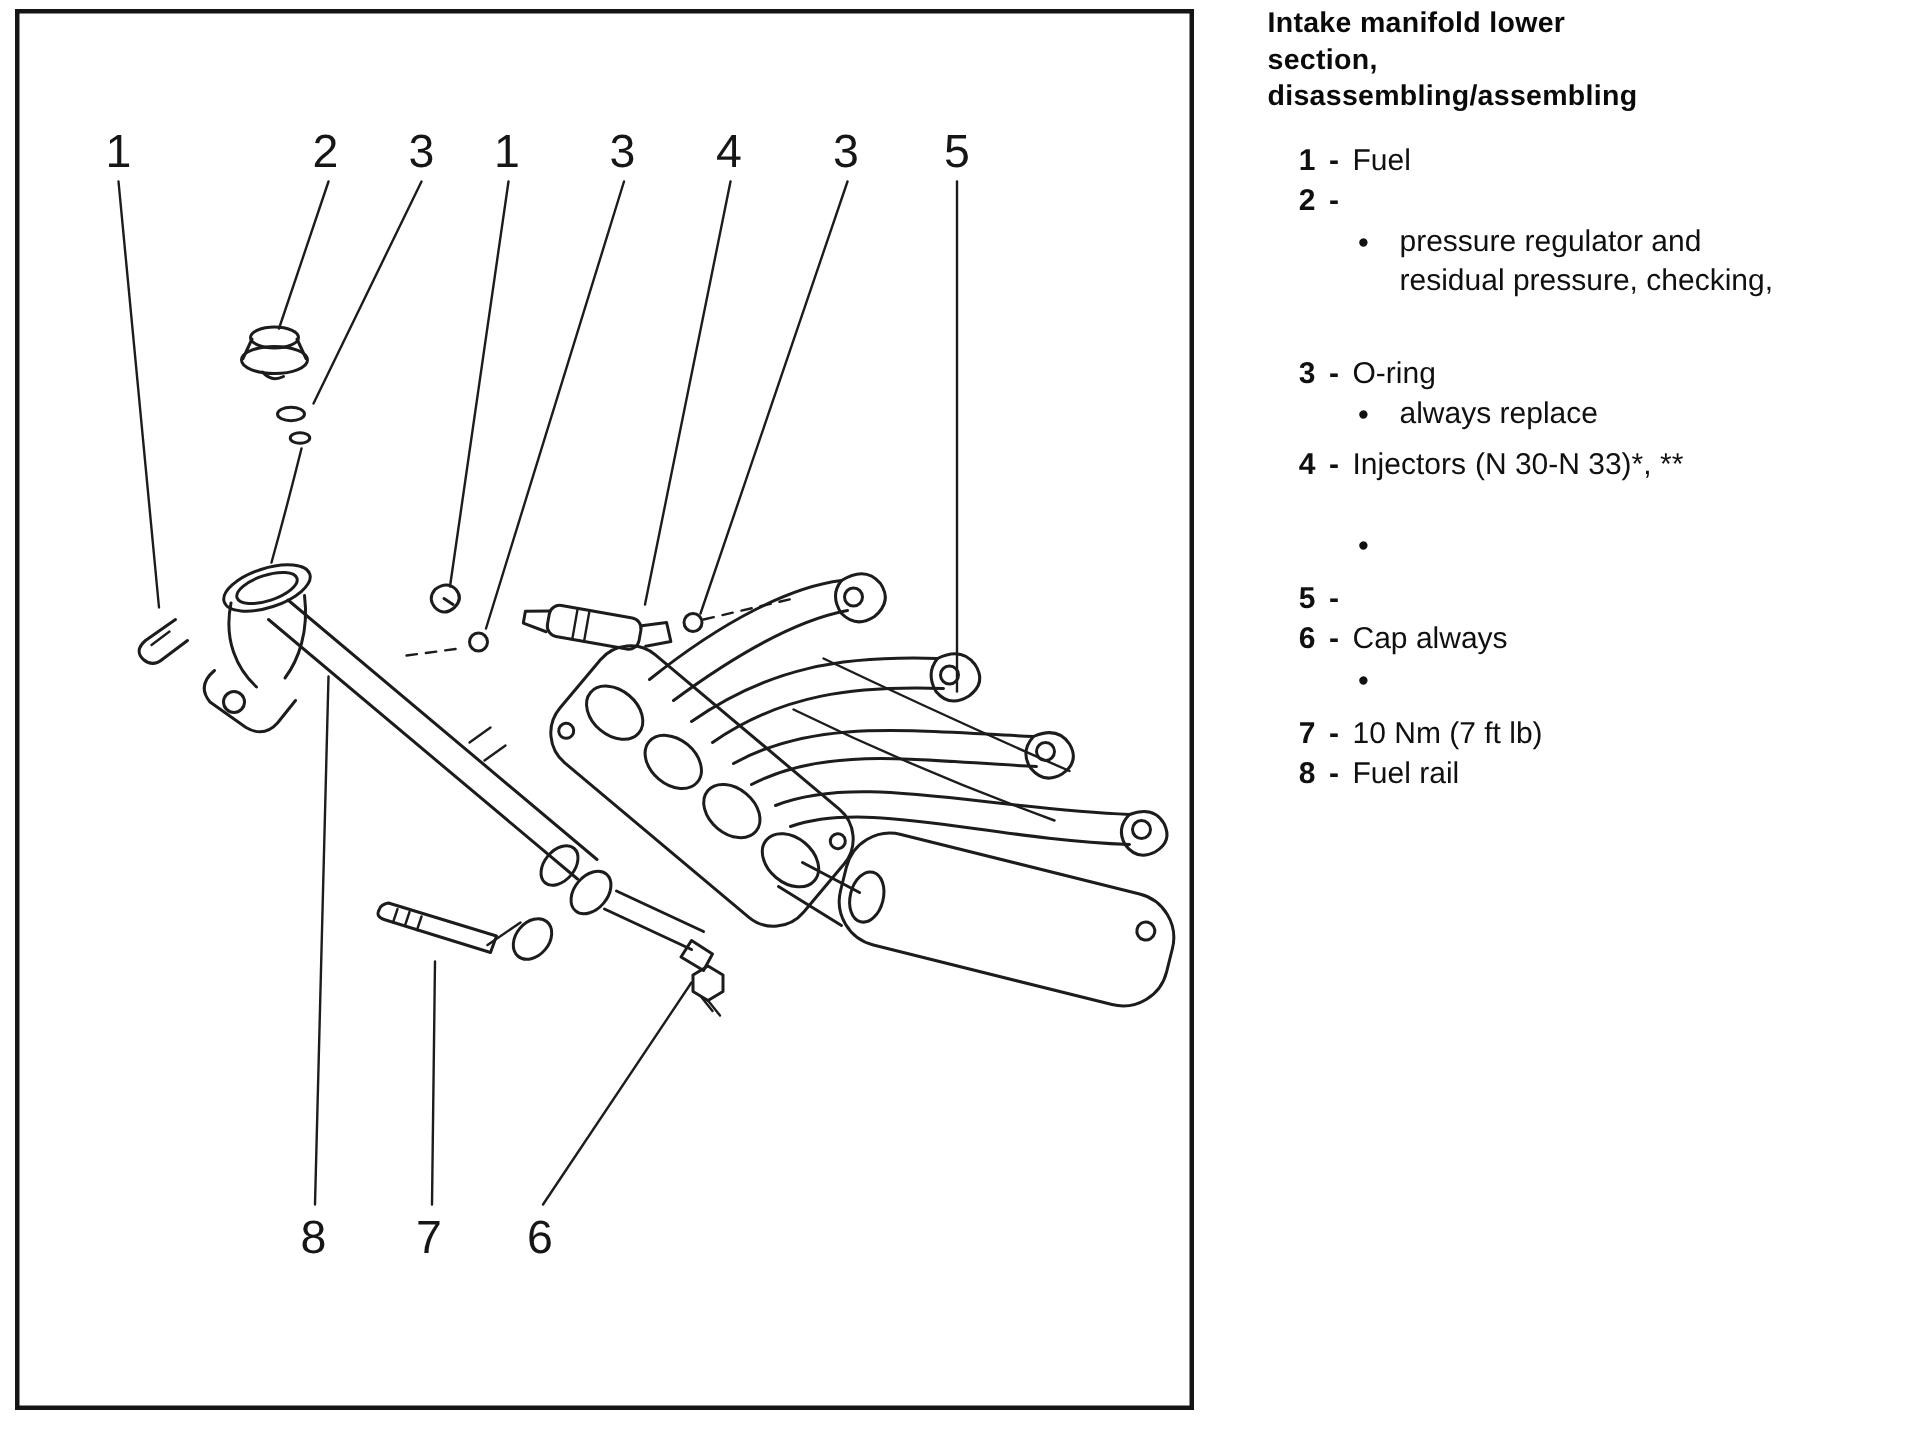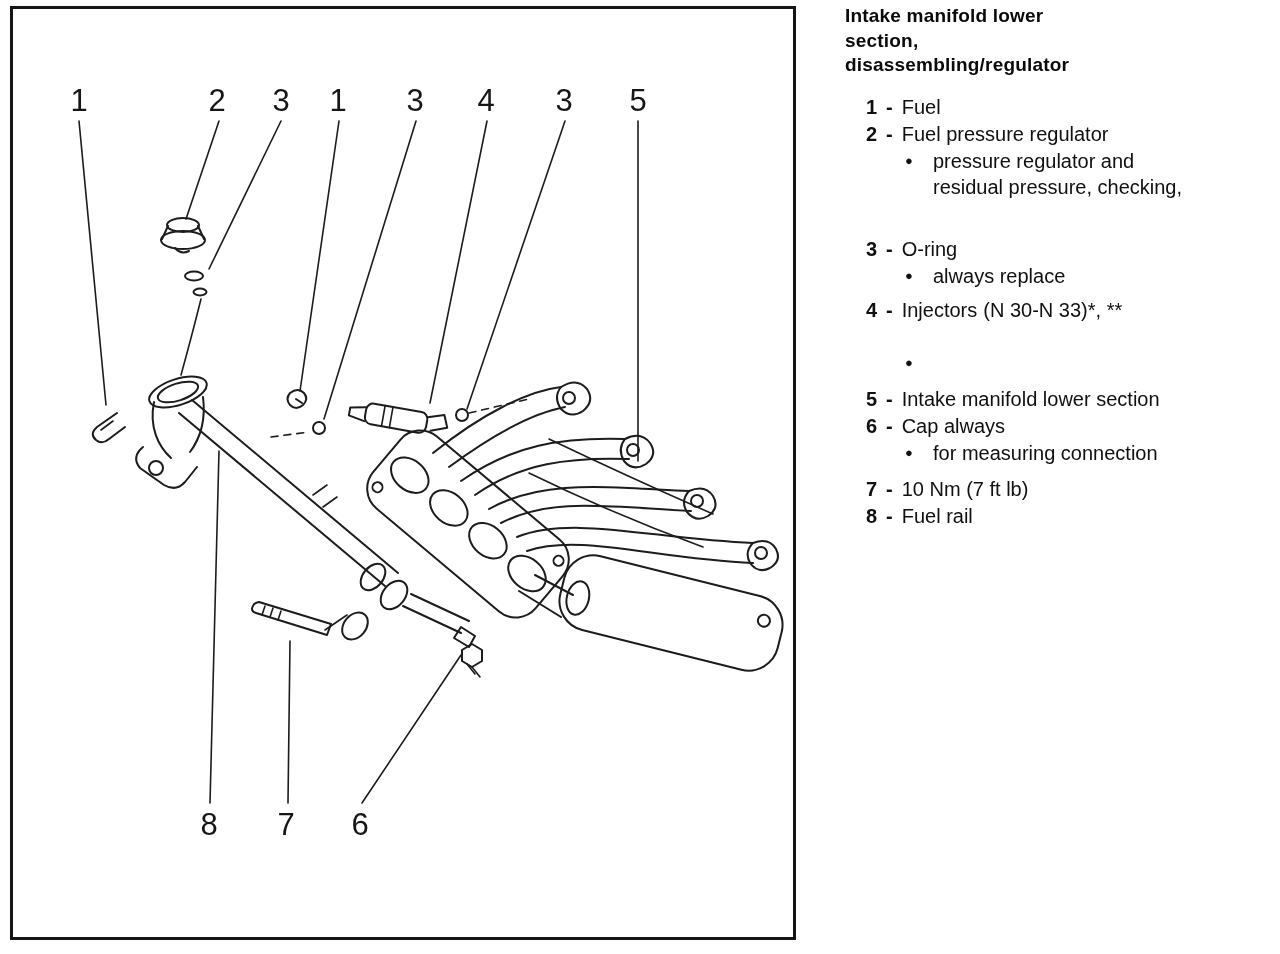--- a/index.html
+++ b/index.html
@@ -171,35 +171,34 @@
         <text x="347" y="826">6</text>
       </g>
     </svg>
   </div>
 
   <div class="right-col">
 
     <div class="title">
       <div>Intake manifold lower</div>
       <div>section,</div>
-      <div>disassembling/regulator</div>
+      <div>disassembling/assembling</div>
     </div>
 
     <div class="parts-list">
 
       <div class="part-row">
         <span class="pnum">1</span>
         <span class="psep">-</span>
         <span class="plabel">Fuel</span>
       </div>
 
       <div class="part-row">
         <span class="pnum">2</span>
         <span class="psep">-</span>
-        <span class="plabel">Fuel pressure regulator</span>
       </div>
       <div class="bullet-row">
         <span class="bdot">●</span>
         <span class="btext">pressure regulator and residual pressure, checking,</span>
       </div>
 
       <div class="part-row gap-lg">
         <span class="pnum">3</span>
         <span class="psep">-</span>
         <span class="plabel">O-ring</span>
@@ -215,31 +214,29 @@
         <span class="plabel">Injectors</span>
         <span class="plabel bold">(N 30-N 33)*, **</span>
       </div>
       <div class="bullet-row gap-md">
         <span class="bdot">●</span>
       </div>
 
       <div class="part-row gap-sm">
         <span class="pnum">5</span>
         <span class="psep">-</span>
-        <span class="plabel">Intake manifold lower section</span>
       </div>
 
       <div class="part-row">
         <span class="pnum">6</span>
         <span class="psep">-</span>
         <span class="plabel">Cap always</span>
       </div>
       <div class="bullet-row">
         <span class="bdot">●</span>
-        <span class="btext">for measuring connection</span>
       </div>
 
       <div class="part-row gap-sm">
         <span class="pnum">7</span>
         <span class="psep">-</span>
         <span class="plabel">10 Nm (7 ft lb)</span>
       </div>
 
       <div class="part-row">
         <span class="pnum">8</span>

